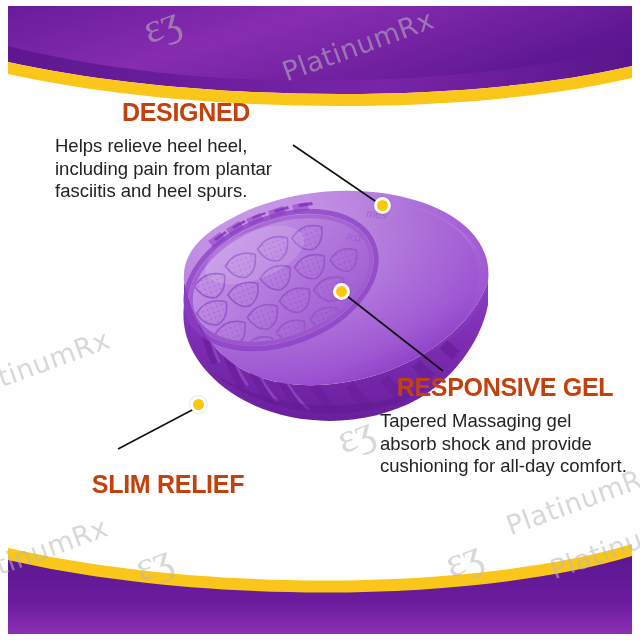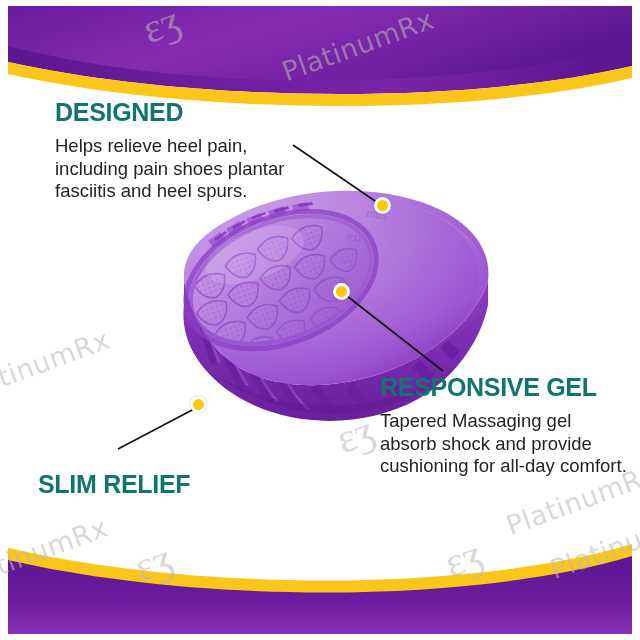--- a/index.html
+++ b/index.html
@@ -67,26 +67,27 @@
     border-radius: 50%;
     background: #fcc90a;
     border: 3px solid #ffffff;
     box-sizing: border-box;
     box-shadow: 0 0 2px rgba(0,0,0,.25);
   }
 
   
   .block { position: absolute; }
   .headline {
-    color: #0f766e;
+    color: #c2410c;
     font-weight: bold;
     font-size: 25px;
     line-height: 1.12;
     letter-spacing: -.3px;
     margin: 0 0 9px 0;
+    text-align: center;
   }
   .body {
     color: #232323;
     font-size: 18.5px;
     line-height: 1.22;
     margin: 0;
     font-weight: 400;
   }
 
   #block-pain      { left: 55px;  top: 98px;  width: 262px; }
@@ -270,21 +271,21 @@
   </svg>
 
   <div class="dot" style="left:374px; top:197px;"></div>
   <div class="dot" style="left:333px; top:283px;"></div>
   <div class="dot" style="left:190px; top:396px;"></div>
 
   <div class="block" id="block-pain">
     <h2 class="headline">
       <span>DESIGNED</span><br>
     </h2>
-    <p class="body">Helps relieve heel pain, including pain shoes plantar fasciitis and heel spurs.</p>
+    <p class="body">Helps relieve heel heel, including pain from plantar fasciitis and heel spurs.</p>
   </div>
 
   <div class="block" id="block-gel">
     <h2 class="headline">
       <span>RESPONSIVE GEL</span><br>
     </h2>
     <p class="body">Tapered Massaging gel absorb shock and provide cushioning for all-day comfort.</p>
   </div>
 
   <div class="block" id="block-slim">

